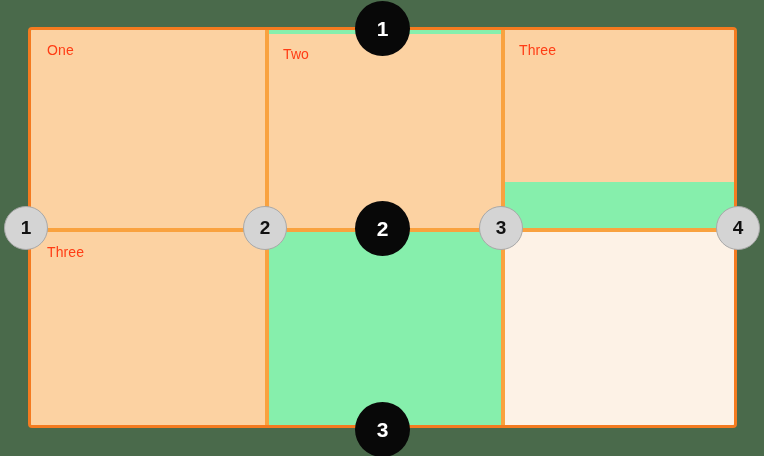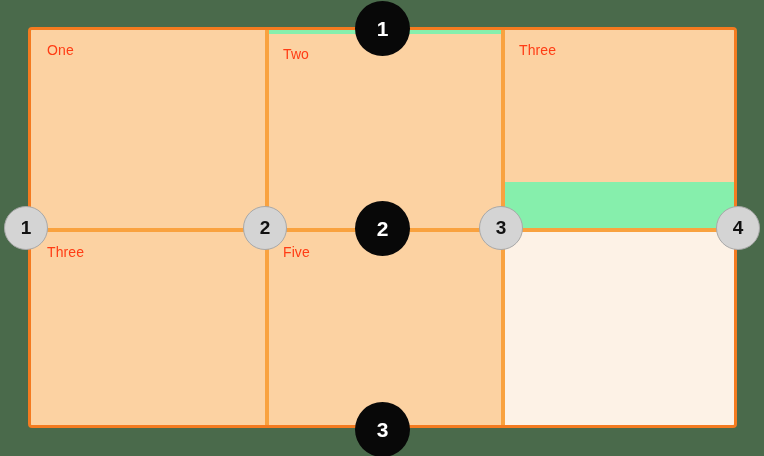--- a/index.html
+++ b/index.html
@@ -101,23 +101,20 @@
     </div>
 
     <div class="cell filled" style="left:472px; top:0px; width:231px; height:152px;">
       <span class="cell-label">Three</span>
     </div>
 
     <div class="cell filled" style="left:0px; top:202px; width:234px; height:193px;">
       <span class="cell-label">Three</span>
     </div>
 
-    <div class="cell filled" style="left:236px; top:202px; width:234px; height:193px;">
-      <span class="cell-label">Five</span>
-    </div>
 
     <div class="cell empty" style="left:472px; top:202px; width:231px; height:193px;">
       <span class="cell-label"></span>
     </div>
 
     <div class="guide v" style="left:234px; top:0px; height:395px;"></div>
     <div class="guide v" style="left:470px; top:0px; height:395px;"></div>
     <div class="guide h" style="left:0px; top:198px; width:703px;"></div>
   </div>
 

